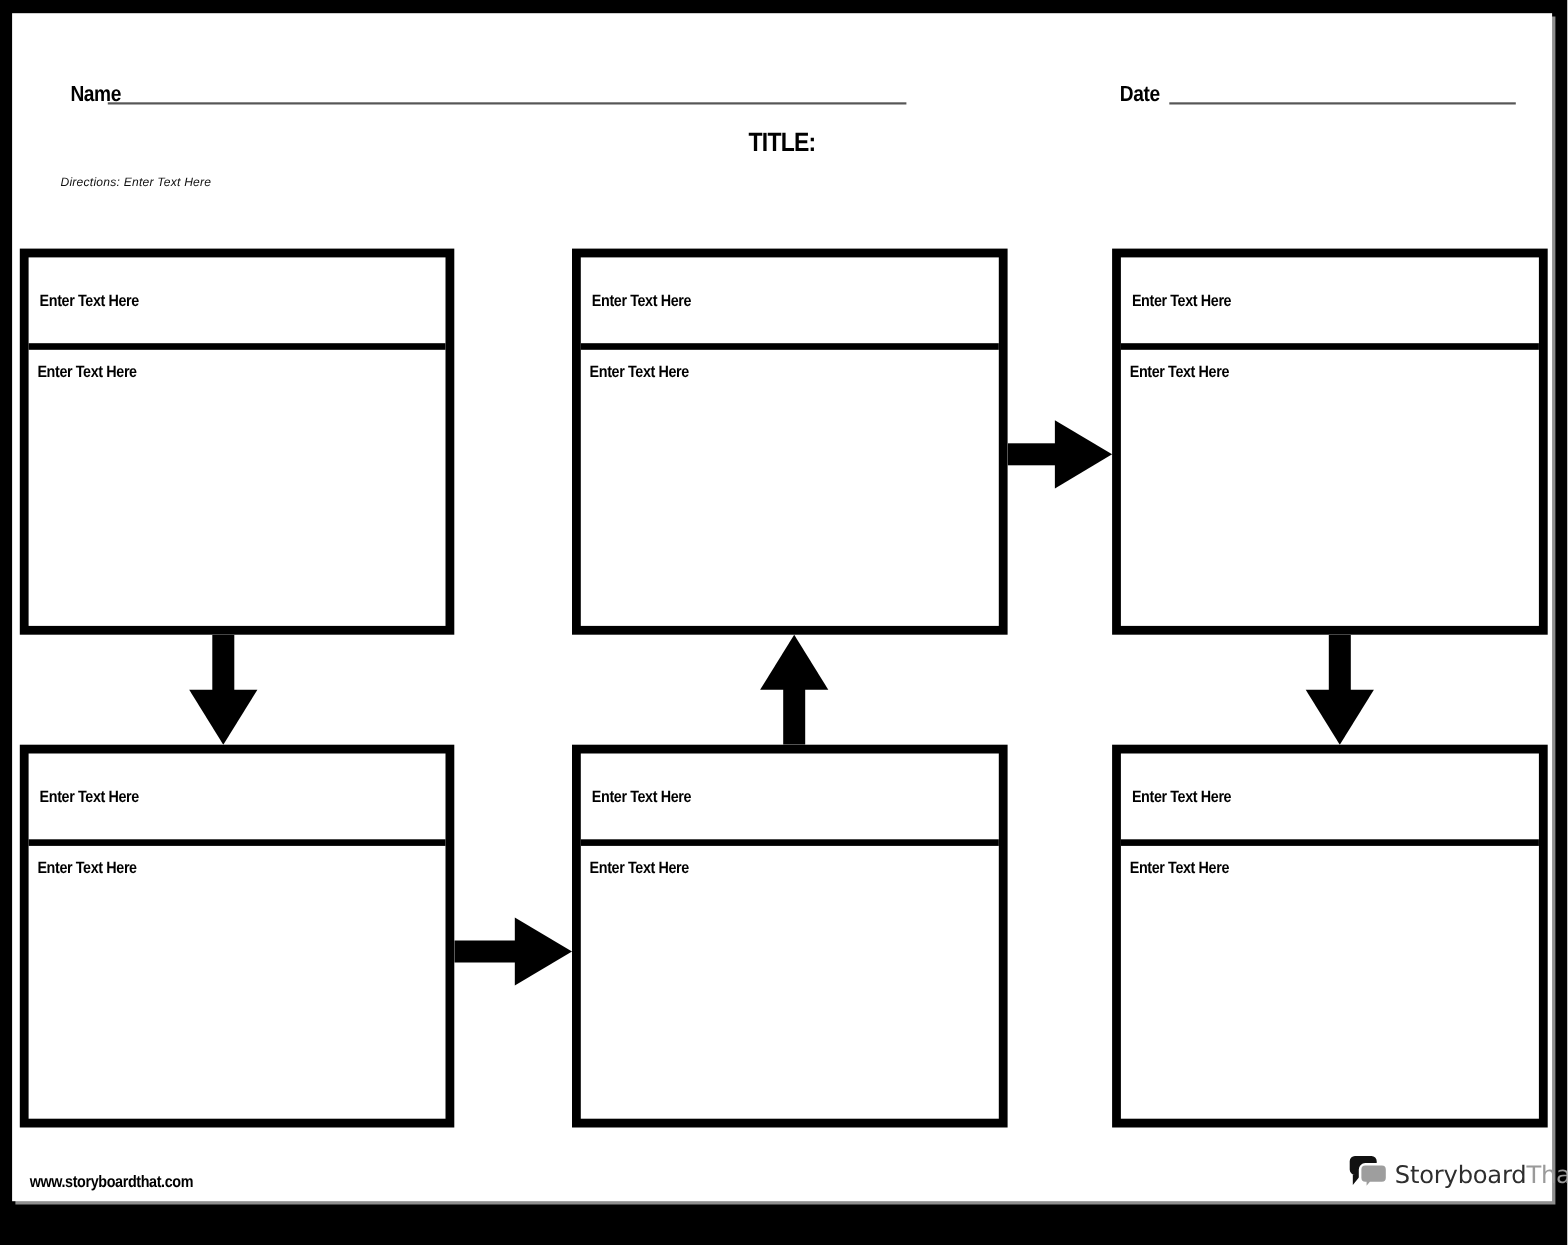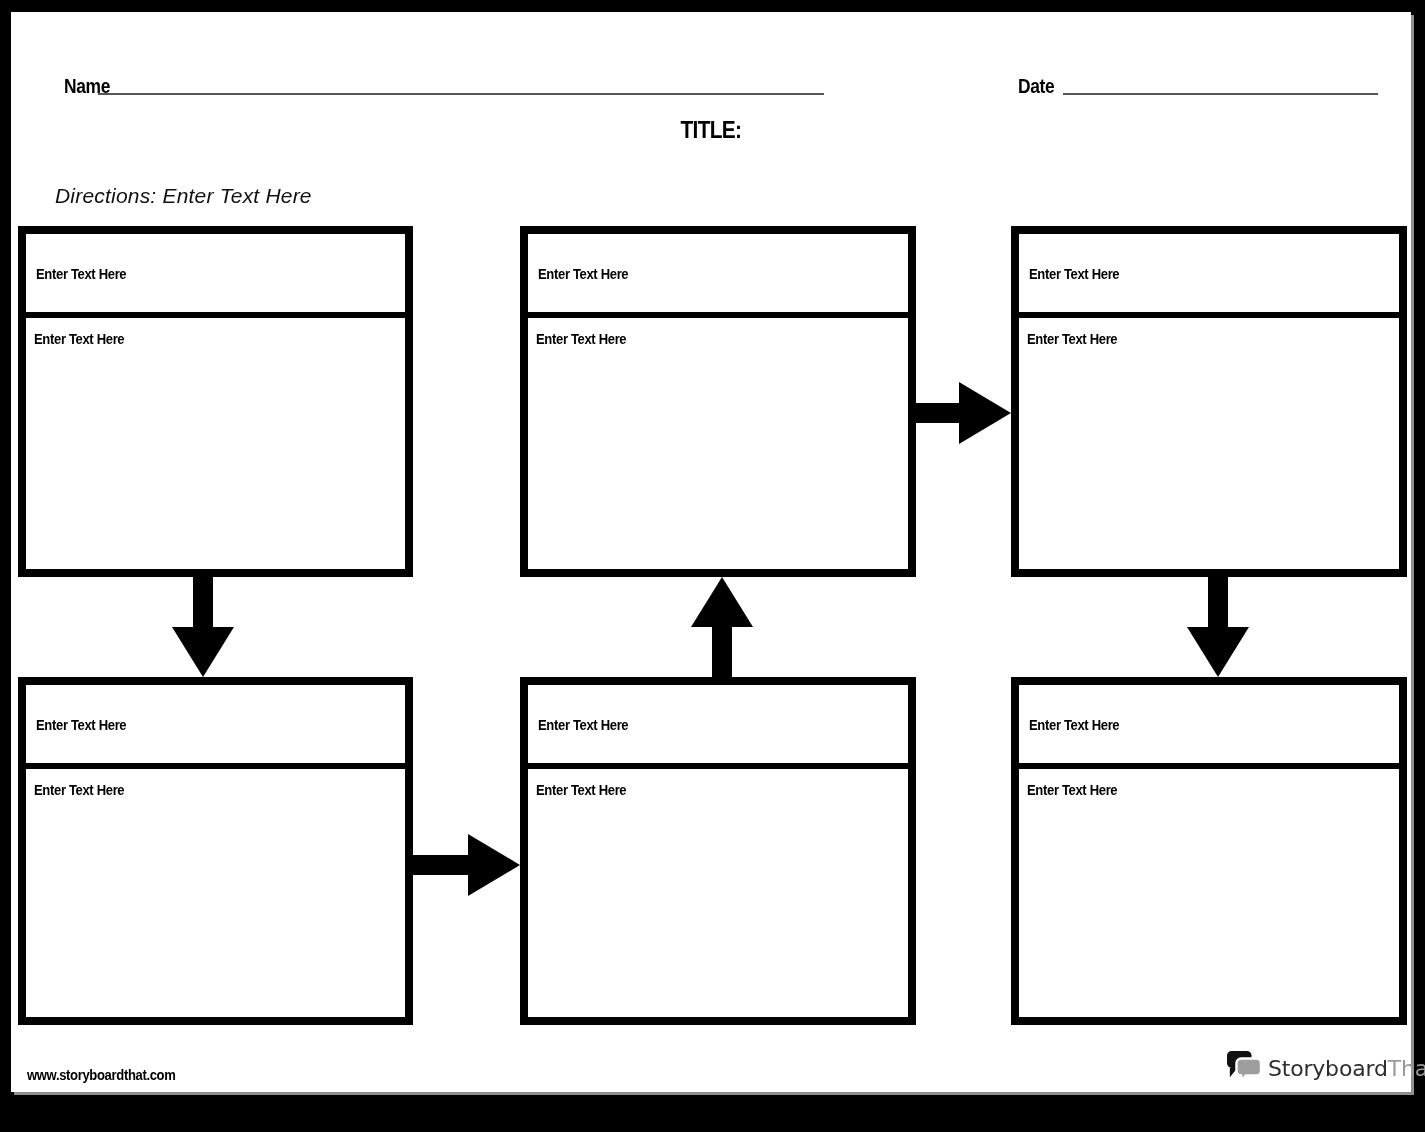--- a/index.html
+++ b/index.html
@@ -22,22 +22,22 @@
     display:inline-block;
     transform:scaleX(0.87);
     transform-origin:0 50%;
     white-space:nowrap;
   }
   .label{position:absolute;font-size:20px;}
   .writing-line{position:absolute;height:2px;background:#565656;}
   #title-row{position:absolute;left:0;top:104px;width:100%;text-align:center;}
   #title-row .gothic{transform-origin:50% 50%;font-size:24px;letter-spacing:-0.8px;}
   #directions{
-    position:absolute;left:44px;top:172px;
-    font-style:italic;font-size:21px;color:#111;
+    position:absolute;left:44px;top:148px;
+    font-style:italic;font-size:11px;color:#111;
     letter-spacing:0.2px;
   }
   .box{
     position:absolute;
     background:#fff;
     border:8px solid #000000;
     box-sizing:border-box;
   }
   .box-header{
     height:84px;

